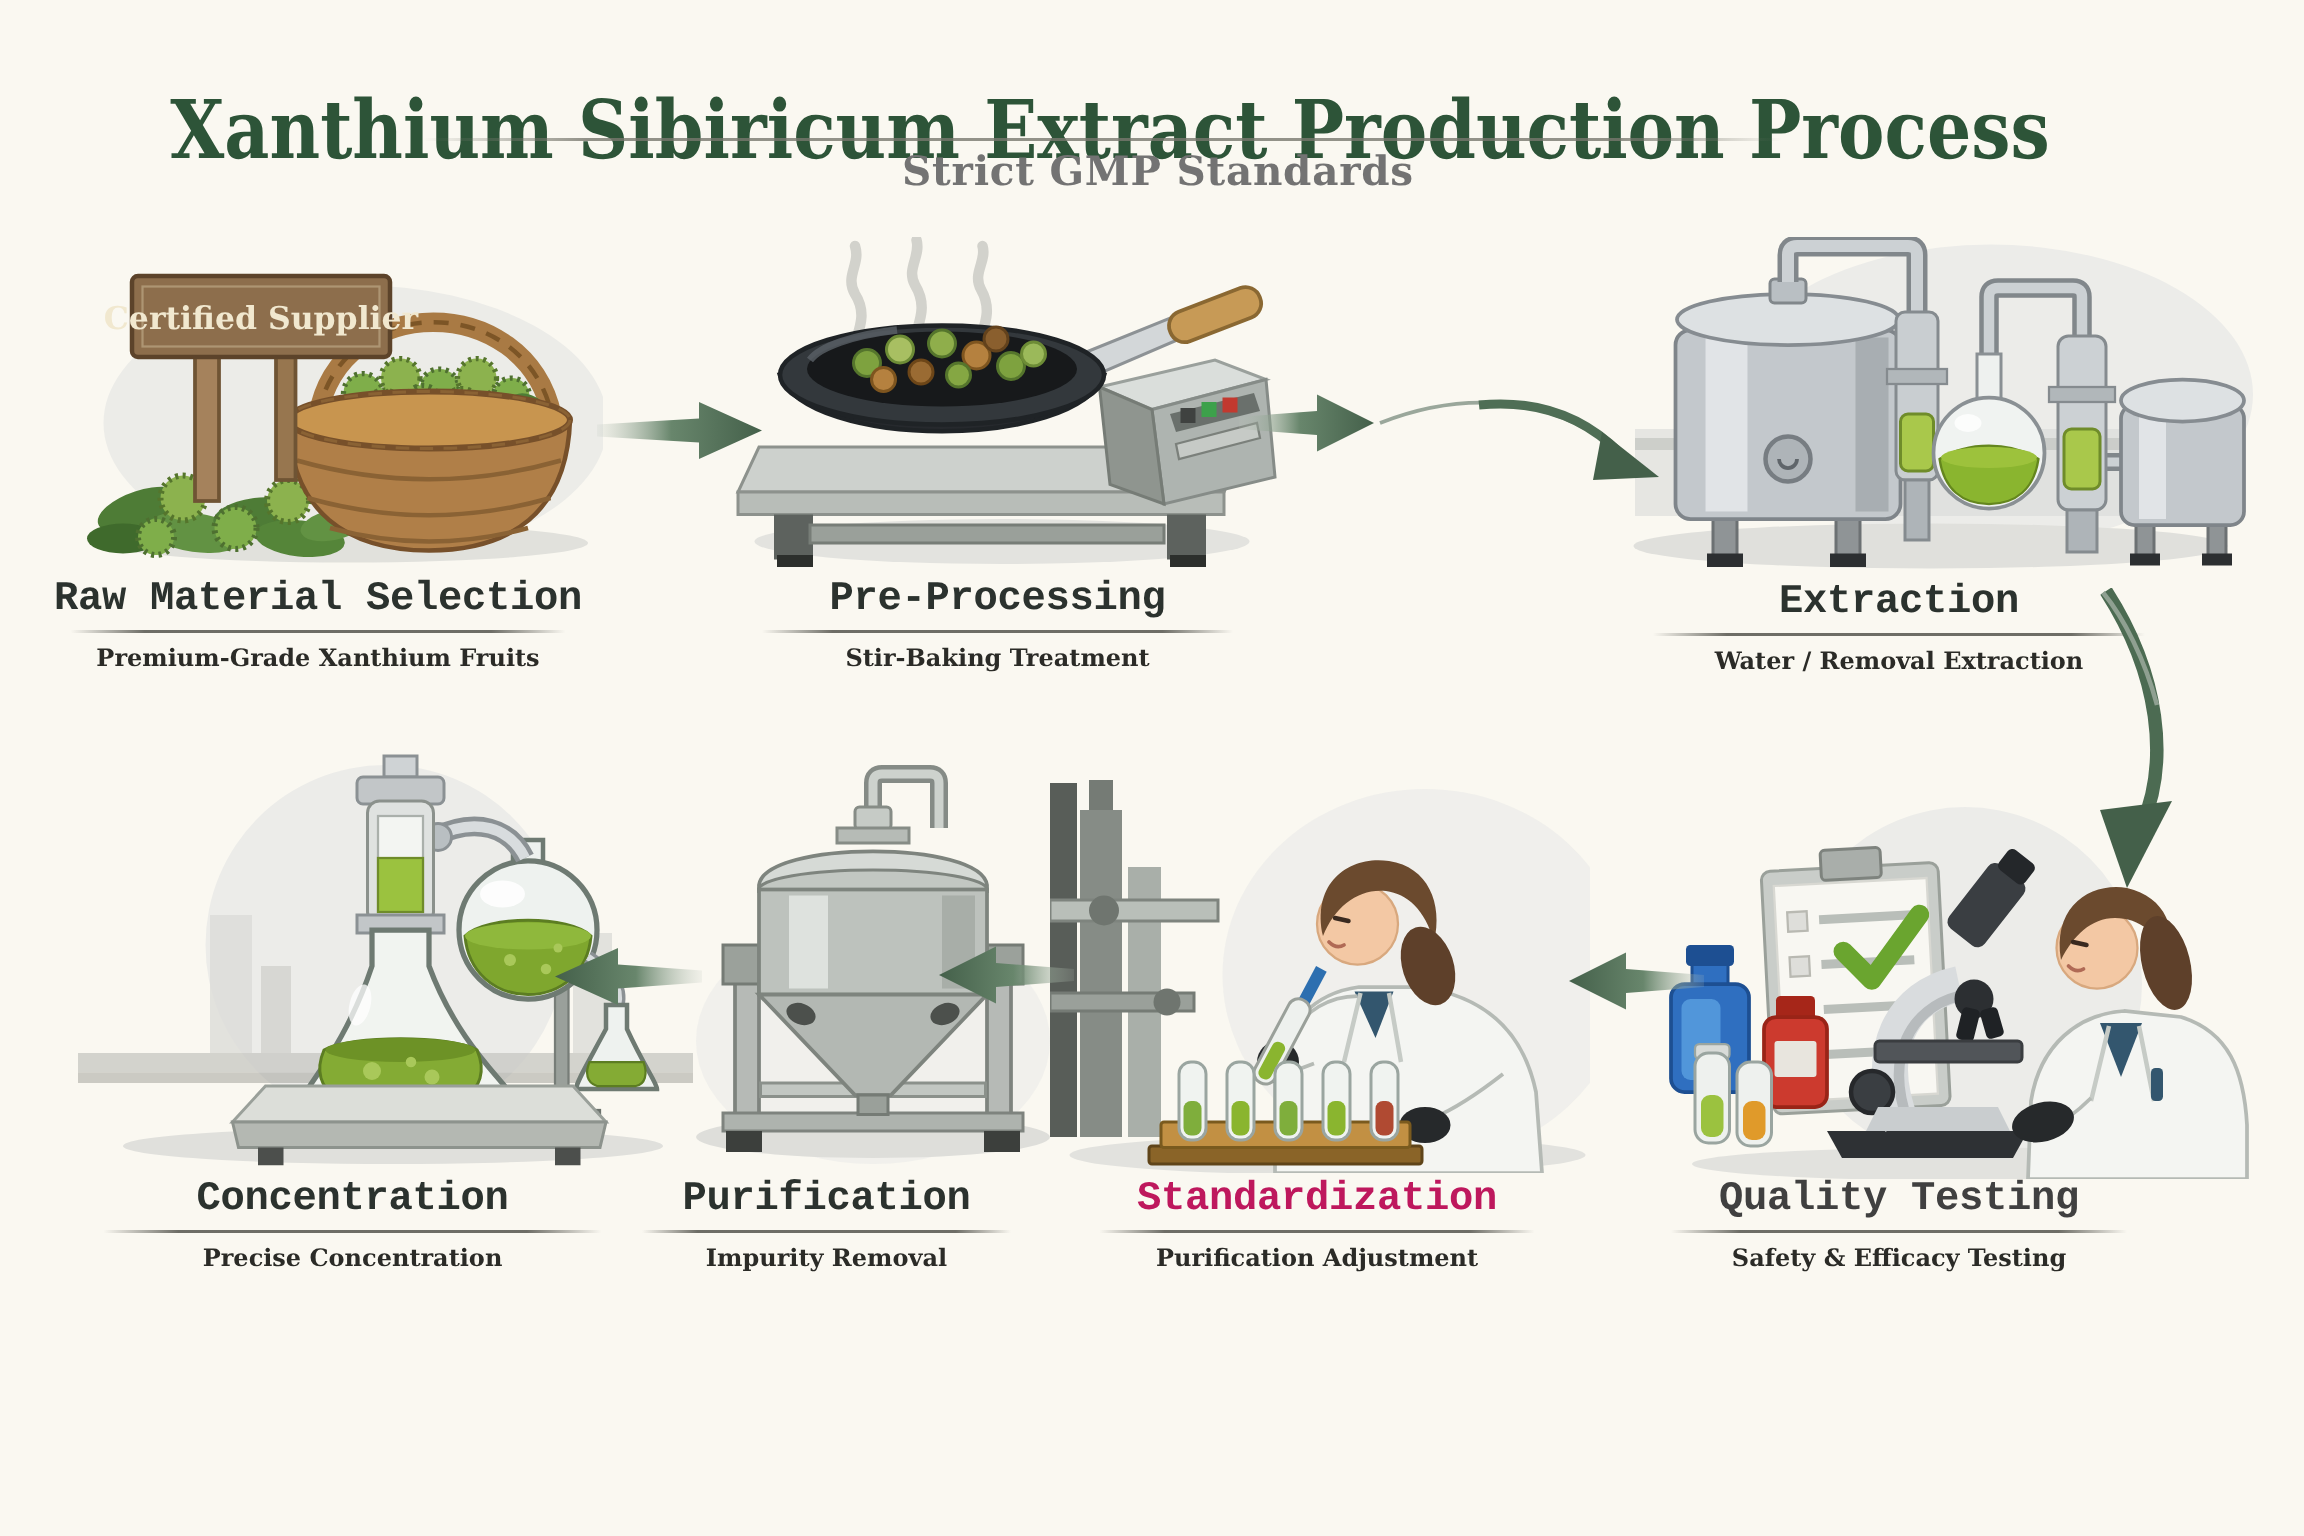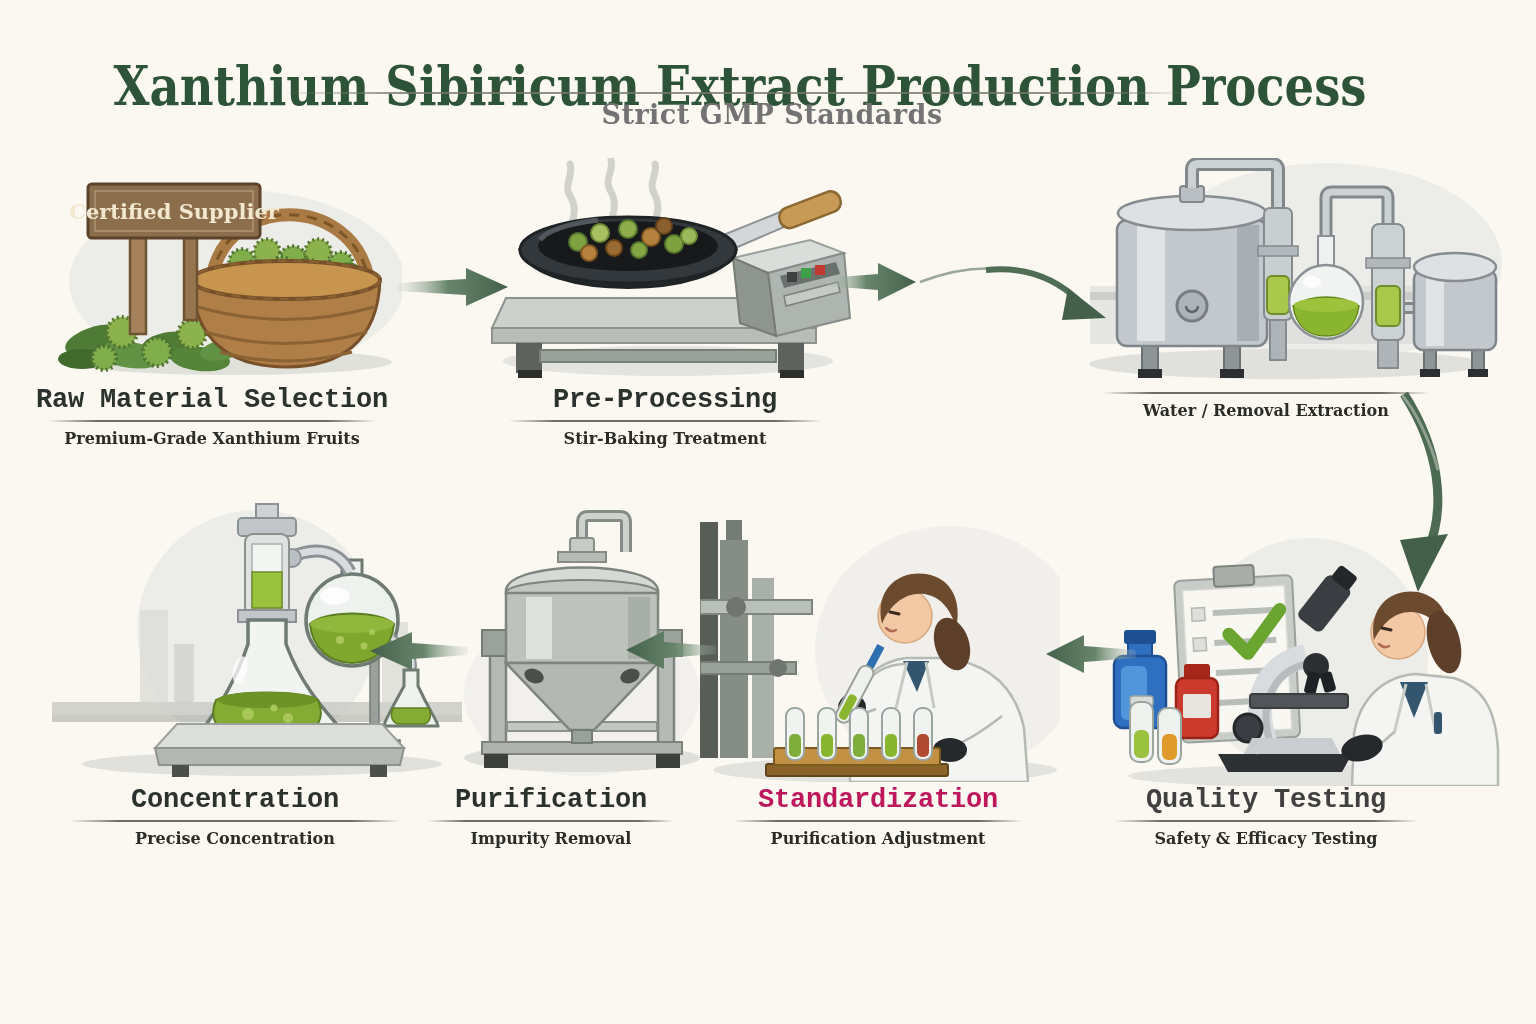--- a/index.html
+++ b/index.html
@@ -425,20 +425,21 @@
   <div class="t" style="color: rgb(43, 50, 46);">Raw Material Selection</div>
   <div class="rule"></div>
   <div class="c">Premium-Grade Xanthium Fruits</div>
 </div>
 <div id="lbl-pre" class="lbl">
   <div class="t" style="color: rgb(43, 50, 46);">Pre-Processing</div>
   <div class="rule"></div>
   <div class="c">Stir-Baking Treatment</div>
 </div>
 <div id="lbl-ext" class="lbl">
+  <div class="t" style="color: rgb(43, 50, 46);">Extraction</div>
   <div class="rule"></div>
   <div class="c">Water / Removal Extraction</div>
 </div>
 <div id="lbl-conc" class="lbl">
   <div class="t" style="color: rgb(43, 50, 46);">Concentration</div>
   <div class="rule"></div>
   <div class="c">Precise Concentration</div>
 </div>
 <div id="lbl-pur" class="lbl">
   <div class="t" style="color: rgb(43, 50, 46);">Purification</div>

